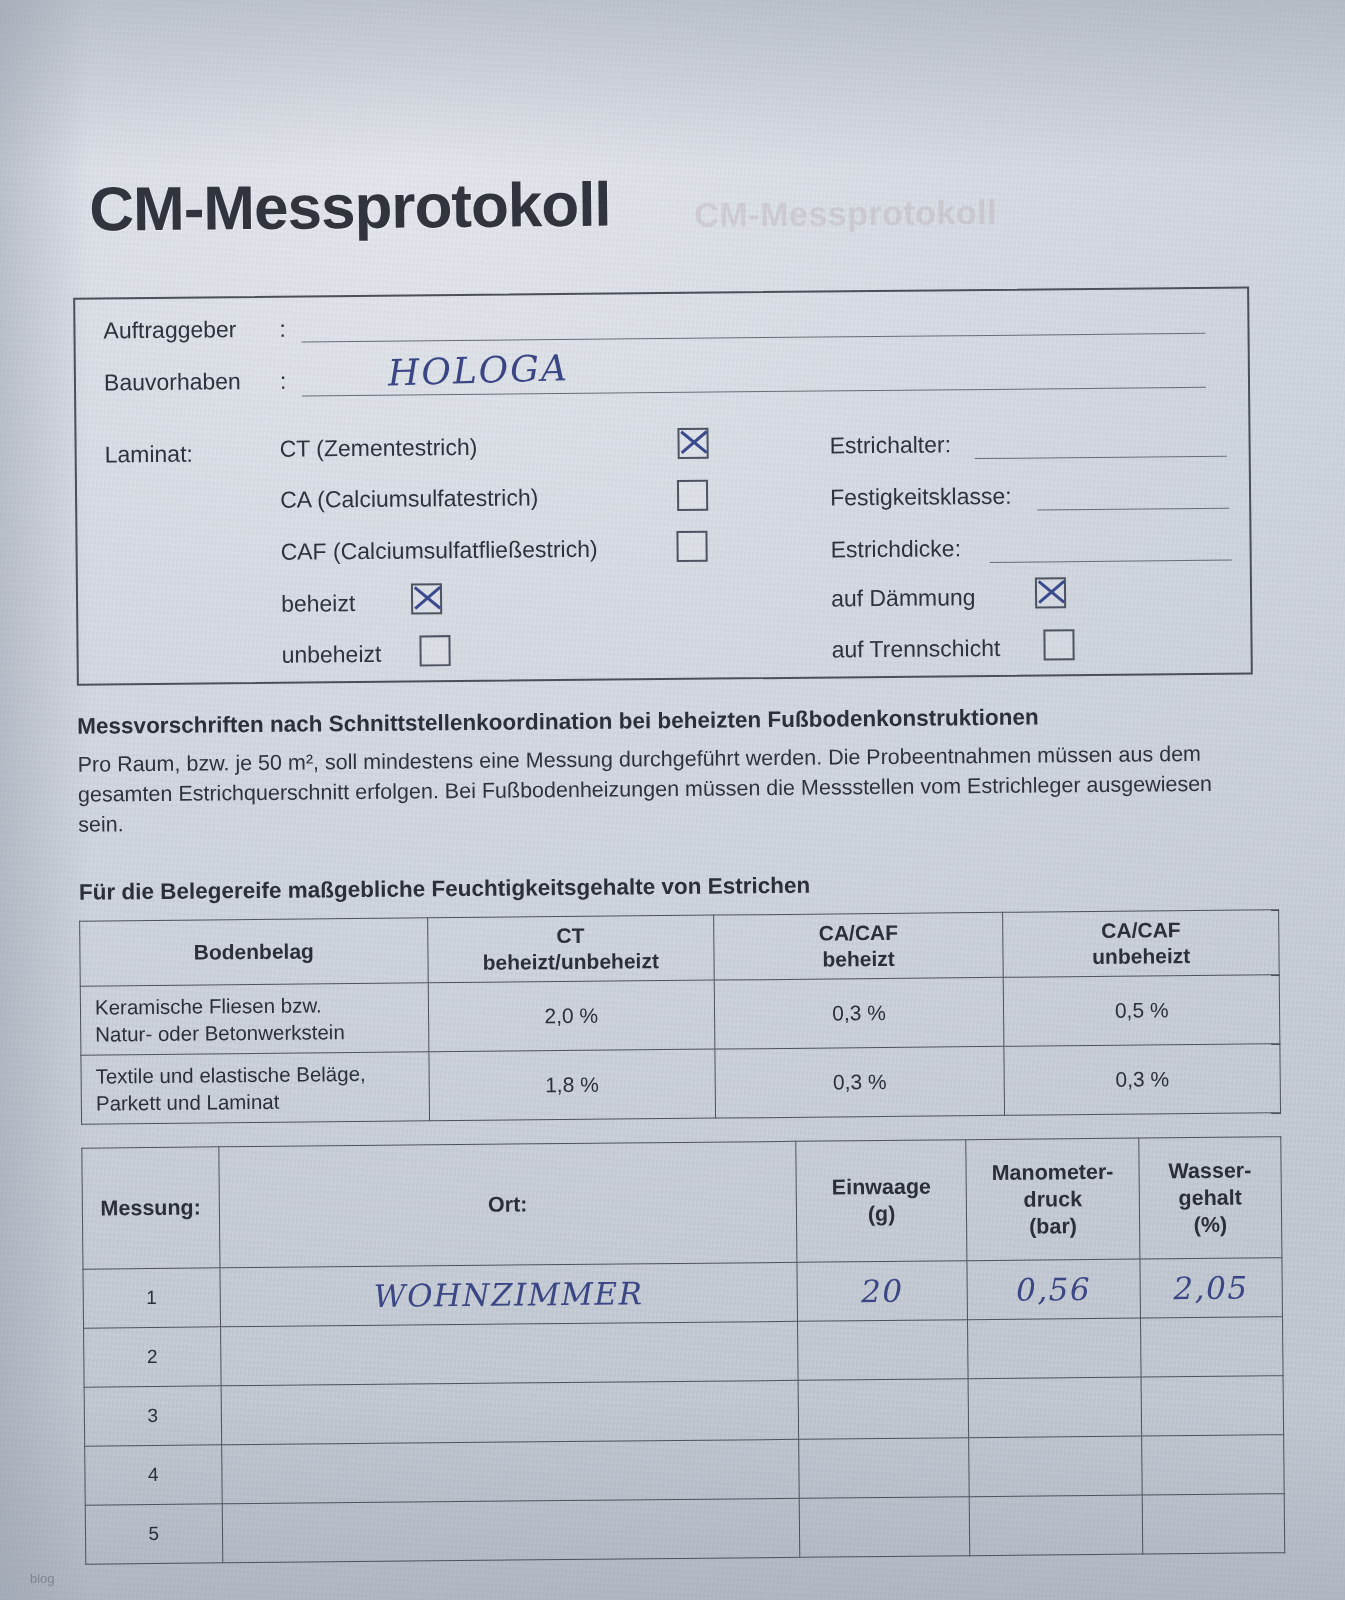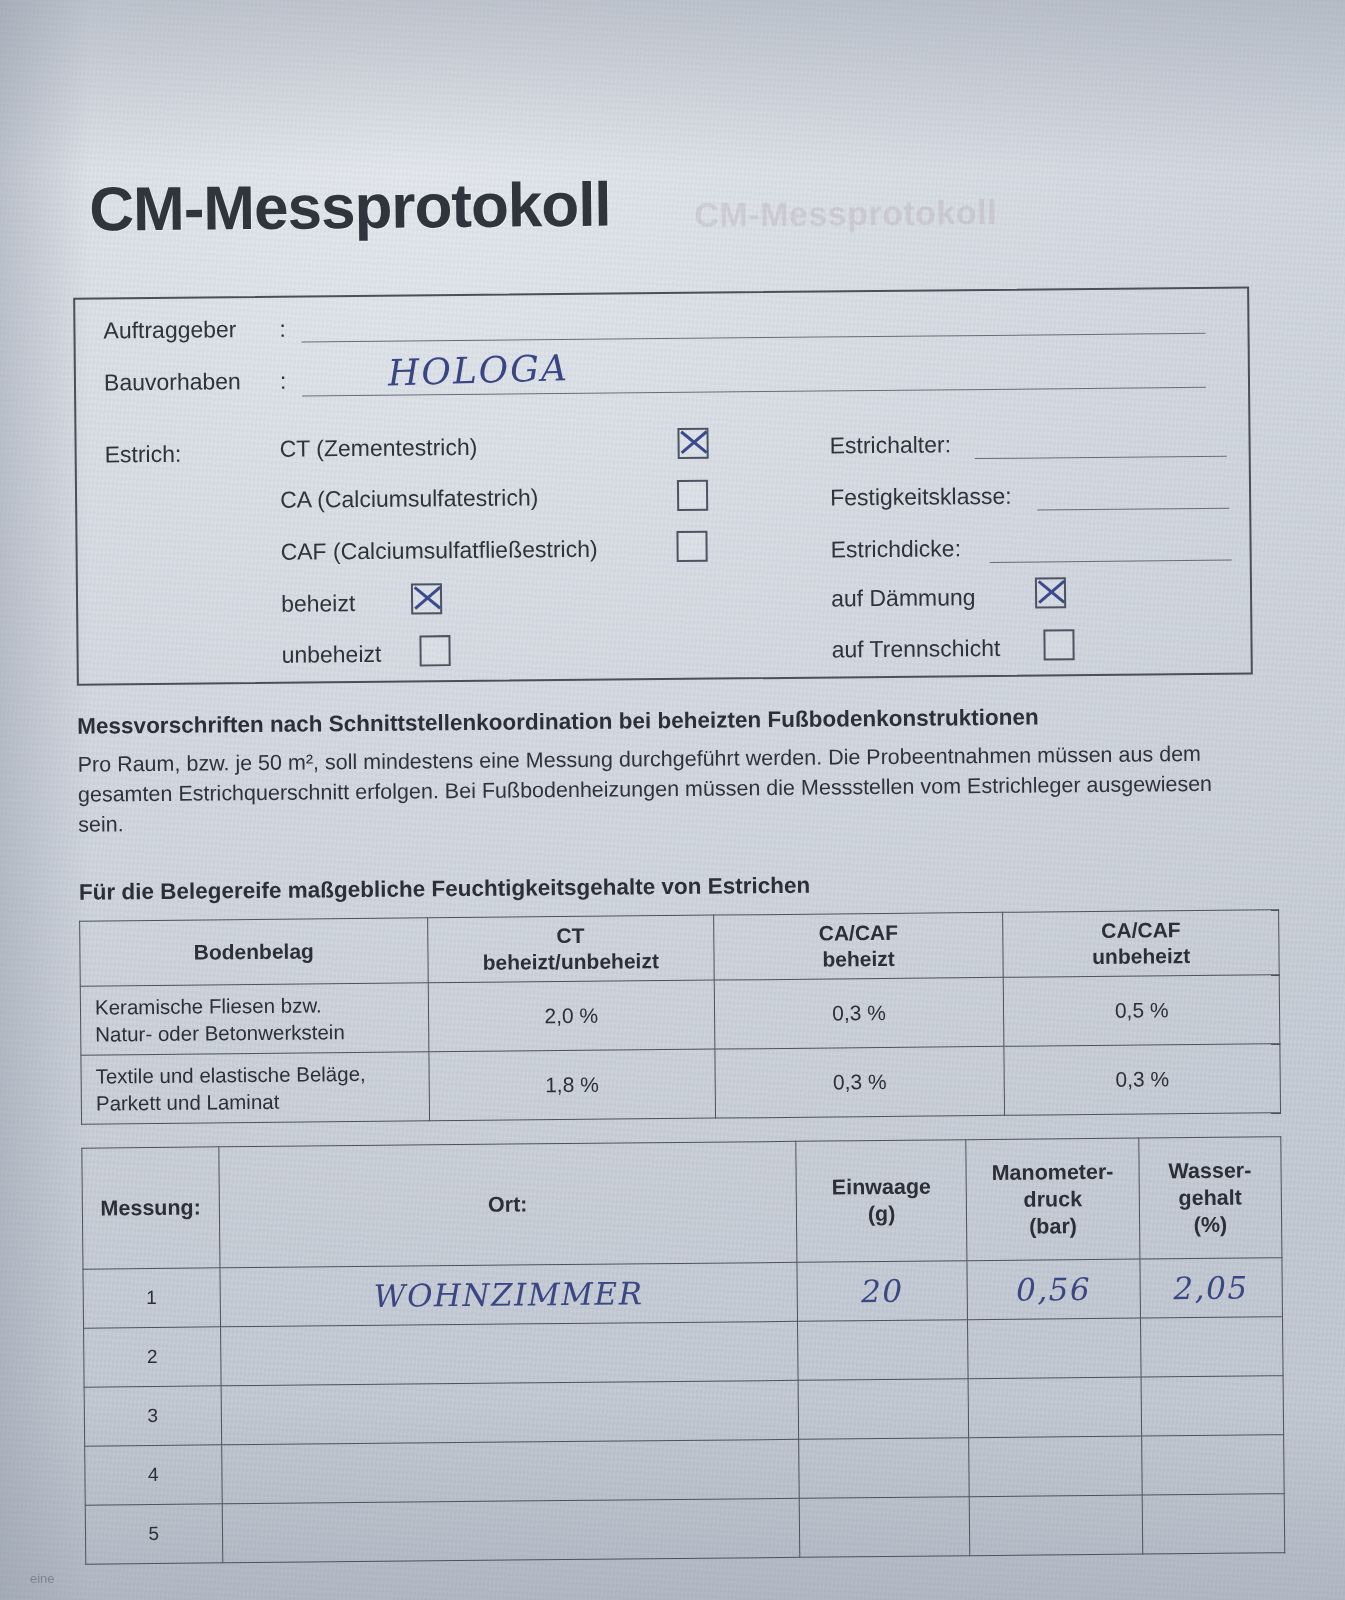--- a/index.html
+++ b/index.html
@@ -216,21 +216,21 @@
     <div class="lbl" style="left:108px; top:312px;">Auftraggeber</div>
     <div class="colon" style="left:284px; top:312px;">:</div>
     <div class="rule" style="left:306px; top:338px; width:904px;"></div>
     <div class="hand" style="left:390px; top:306px; font-size:32px;"></div>
 
     <div class="lbl" style="left:108px; top:364px;">Bauvorhaben</div>
     <div class="colon" style="left:284px; top:364px;">:</div>
     <div class="rule" style="left:306px; top:392px; width:904px;"></div>
     <div class="hand" style="left:392px; top:348px; font-size:36px;">HOLOGA</div>
 
-    <div class="lbl" style="left:108px; top:436px;">Estrich:</div>
+    <div class="lbl" style="left:108px; top:436px;">Laminat:</div>
 
     <div class="lbl" style="left:283px; top:432px;">CT (Zementestrich)</div>
     <div class="cbox cross" style="left:681px; top:428px;"></div>
 
     <div class="lbl" style="left:283px; top:483px;">CA (Calciumsulfatestrich)</div>
     <div class="cbox" style="left:680px; top:480px;"></div>
 
     <div class="lbl" style="left:283px; top:535px;">CAF (Calciumsulfatfließestrich)</div>
     <div class="cbox" style="left:679px; top:531px;"></div>
 
@@ -358,14 +358,14 @@
         <td></td>
         <td></td>
         <td></td>
         <td></td>
       </tr>
     </tbody>
       </table>
 
   </div>
 
-  <div class="watermark">eine</div>
+  <div class="watermark">blog</div>
 </div>
 
 </body></html>

